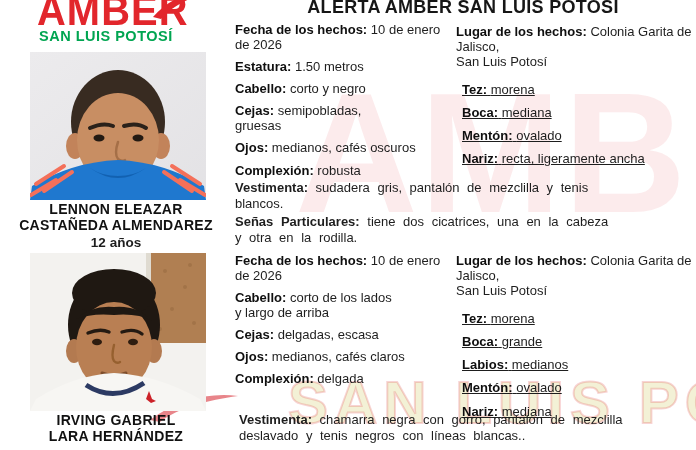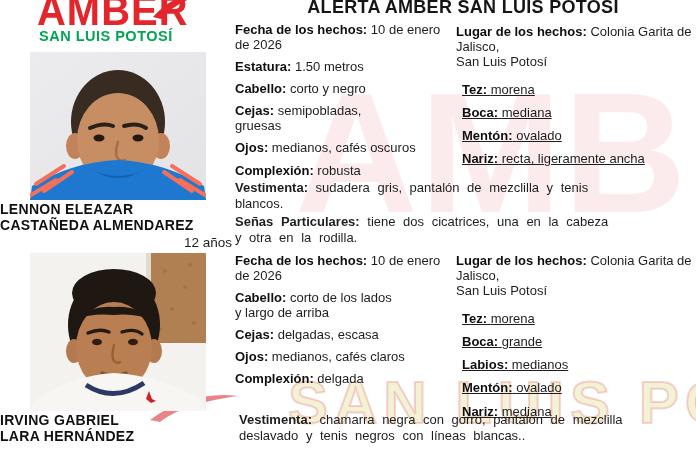--- a/index.html
+++ b/index.html
@@ -32,29 +32,29 @@
   }
   .main-title{
     position:absolute;left:230px;top:-3px;width:466px;z-index:2;text-align:center;
     font-size:18px;font-weight:800;letter-spacing:0.3px;color:#161616;white-space:nowrap;
   }
   
   .photo{position:absolute;left:30px;z-index:1;display:block;}
   .photo-1{top:52px;}
   .photo-2{top:253px;}
   .child-name{
-    position:absolute;left:0;width:232px;z-index:2;
+    position:absolute;left:0;width:232px;z-index:2;text-align:center;
     font-size:14px;font-weight:800;line-height:1.14;letter-spacing:0.3px;color:#111;
     white-space:pre-line;
   }
   .name-1{top:202px;}
   .name-2{top:413px;}
   .child-age{
-    position:absolute;left:0;top:235px;width:232px;z-index:2;text-align:right;
-    font-size:13.5px;color:#1e1e1e;
+    position:absolute;left:0;top:235px;width:232px;z-index:2;text-align:center;
+    font-size:13.5px;color:#1e1e1e;font-weight:bold;
   }
   
   .col{position:absolute;z-index:2;}
   .col-mid-1{left:235px;top:22px;width:216px;}
   .col-right-1{left:456px;top:24px;width:238px;}
   .wide-1{left:235px;top:180px;width:458px;}
   .col-mid-2{left:235px;top:253px;width:220px;}
   .col-right-2{left:456px;top:253px;width:238px;}
   .wide-2{left:239px;top:412px;width:458px;}
   .fact{margin:0 0 8px 0;font-size:13px;line-height:1.16;color:#1e1e1e;}

